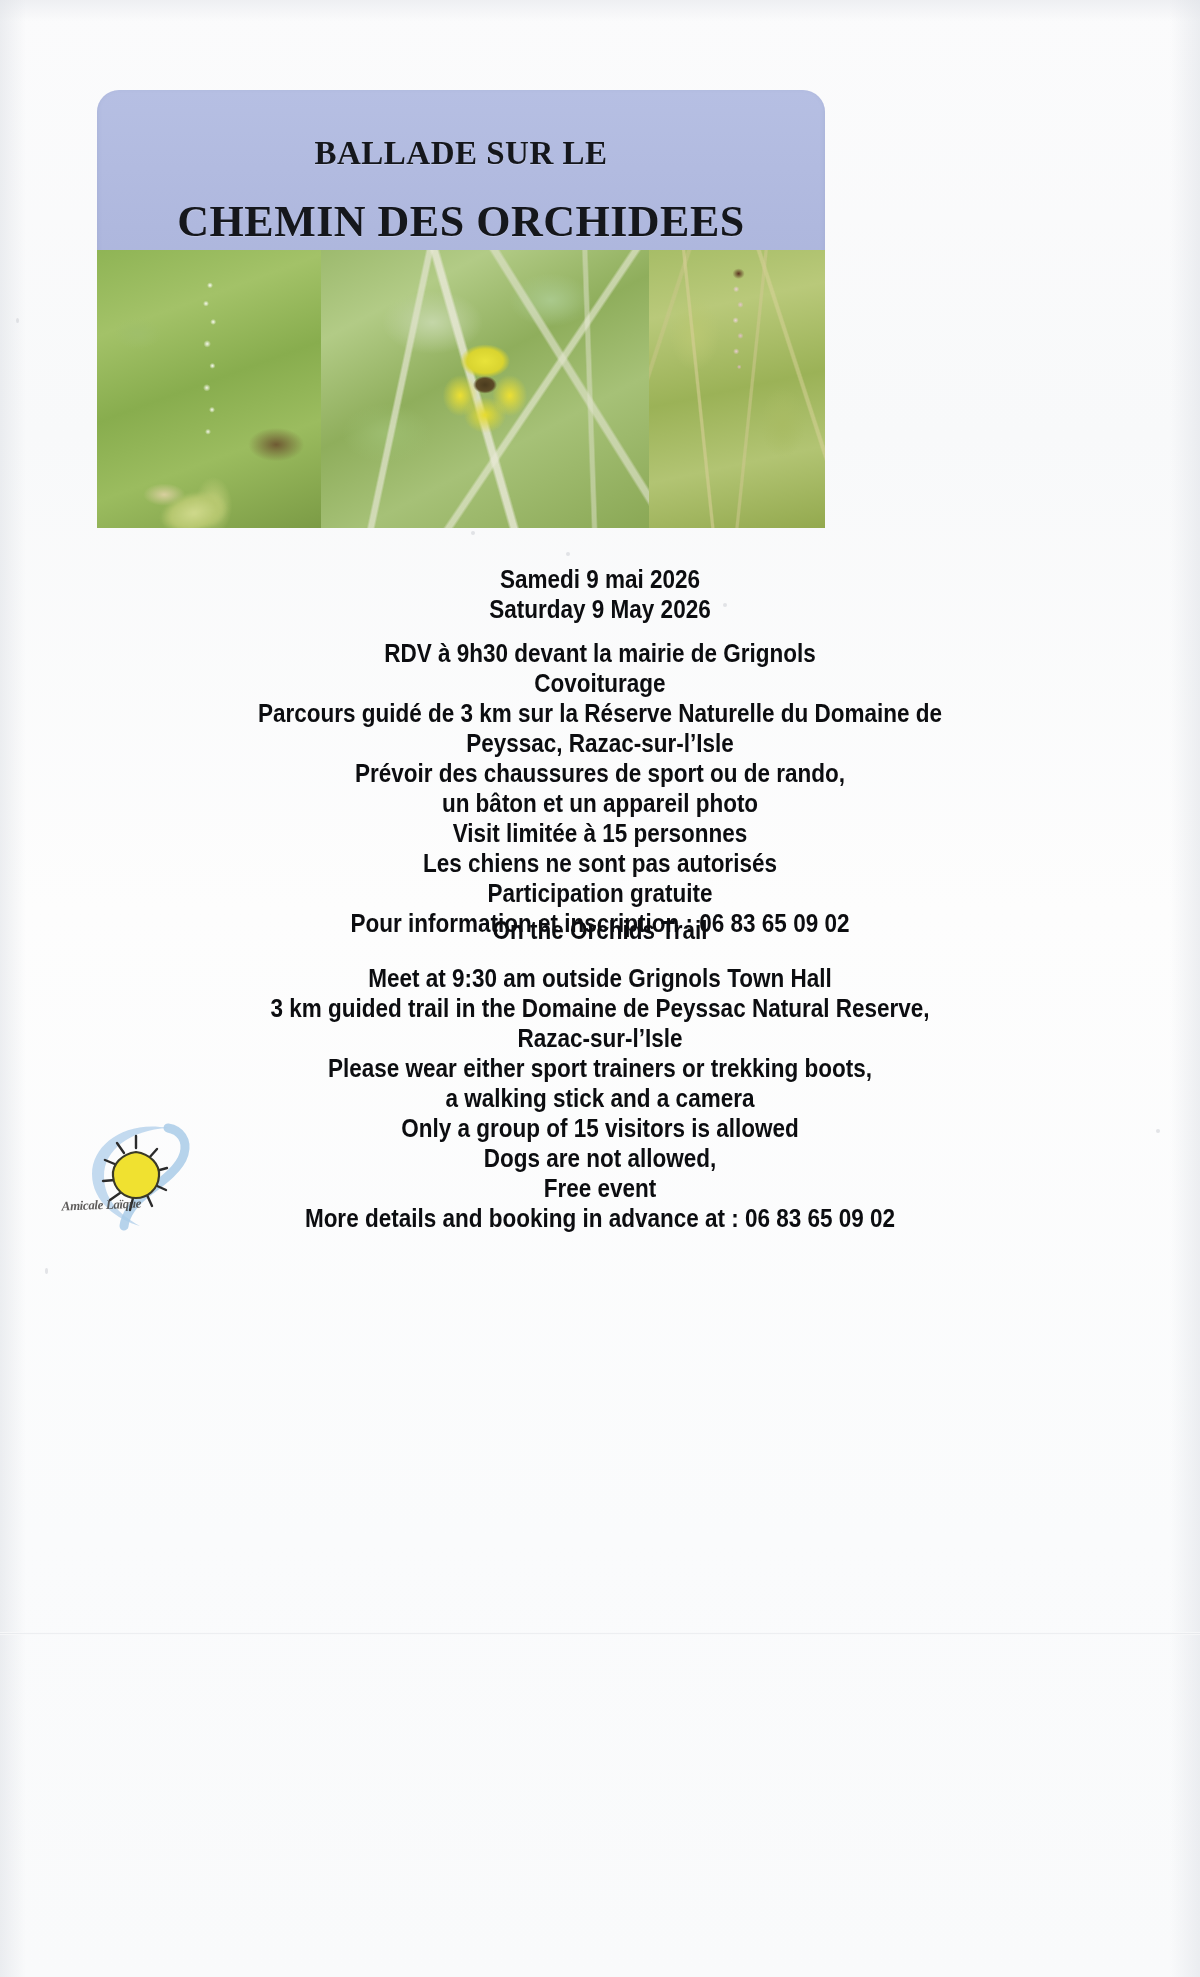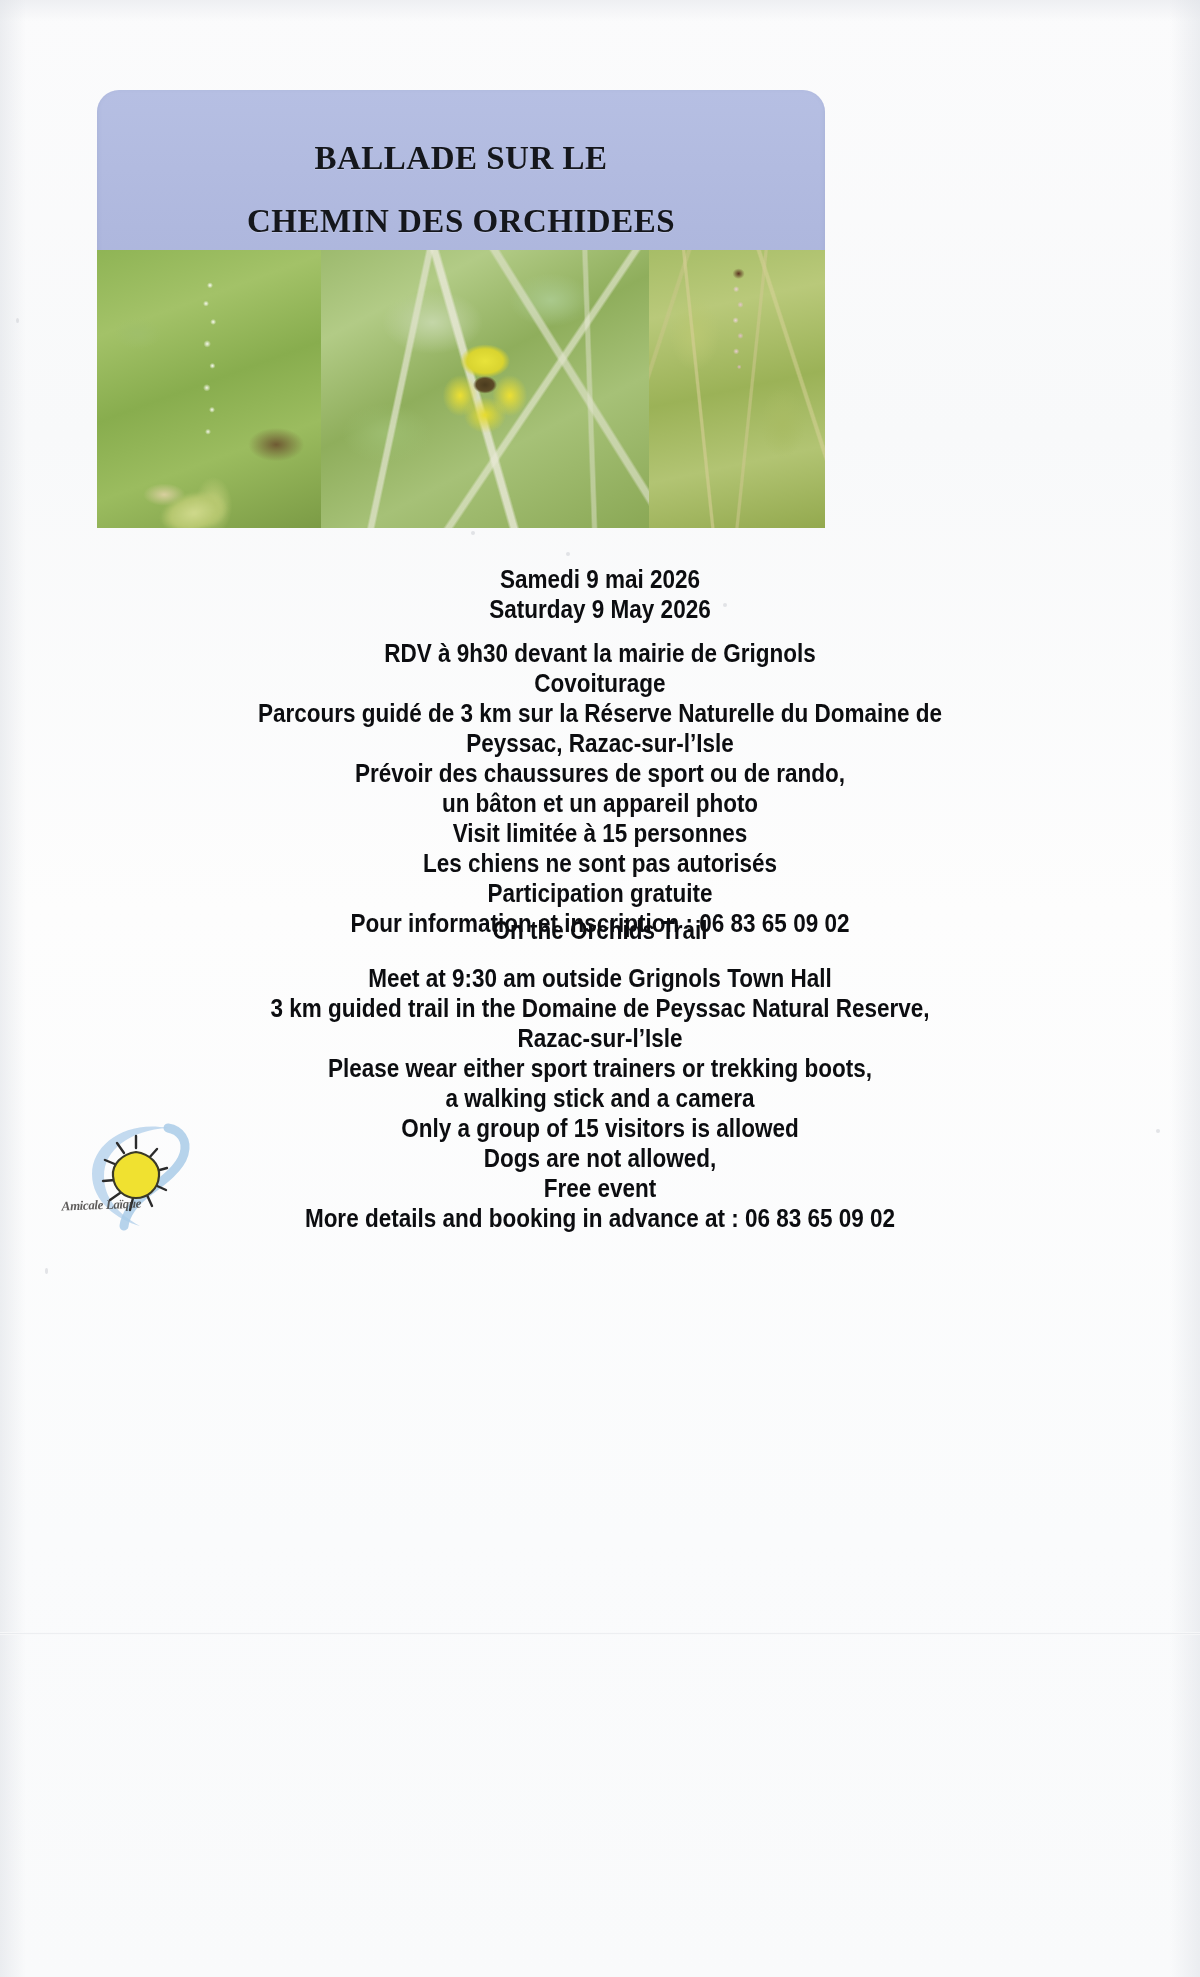--- a/index.html
+++ b/index.html
@@ -37,21 +37,21 @@
     display:flex;flex-direction:column;
     align-items:center;justify-content:center;
   }
   .title-line{
     font-family:"Liberation Serif","DejaVu Serif",serif;
     font-weight:700;color:#15171c;
     letter-spacing:.5px;white-space:nowrap;
     text-shadow:0 1px 0 rgba(255,255,255,.22);
   }
   #title-1{font-size:33px;line-height:1;margin-top:4px;}
-  #title-2{font-size:33px;line-height:1;margin-top:30px;}
+  #title-2{font-size:44px;line-height:1;margin-top:30px;}
 
   
   #photo-strip{
     position:absolute;left:97px;top:250px;width:728px;height:278px;
     display:flex;overflow:hidden;
   }
   .photo{position:relative;overflow:hidden;}
   #photo-1{width:224px;}
   #photo-2{width:328px;}
   #photo-3{width:176px;}

